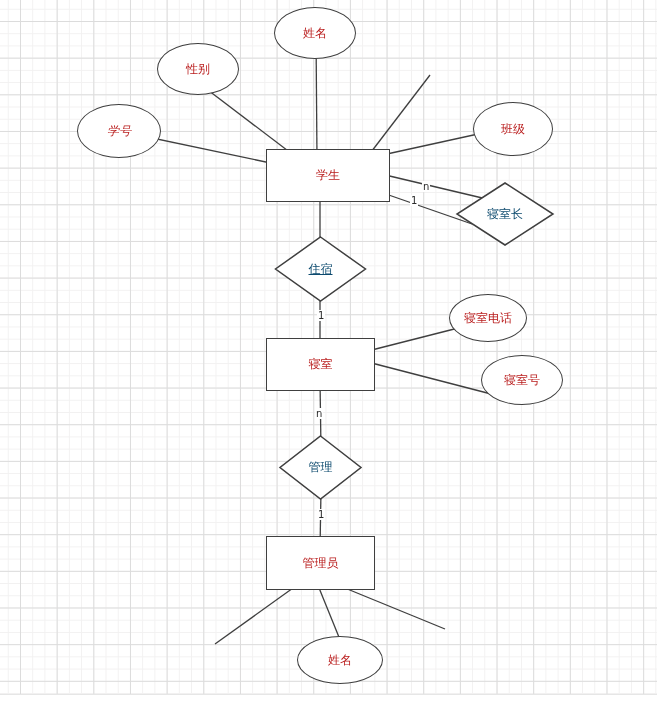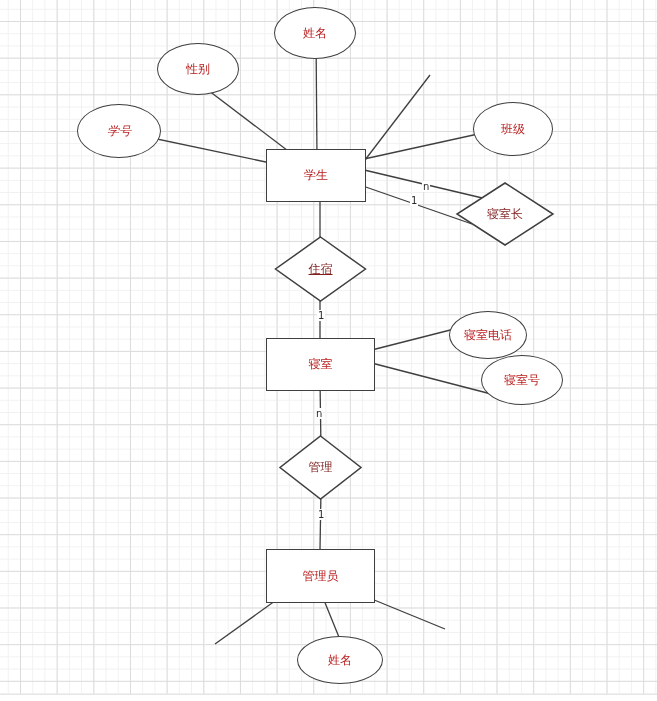--- a/index.html
+++ b/index.html
@@ -50,21 +50,21 @@
   .ellipse{
     border:1.5px solid #3f3f3f;
     border-radius:50%;
   }
   .diamond-label{
     position:absolute;
     display:flex;
     align-items:center;
     justify-content:center;
     font-size:12px;
-    color:#7f1d1d;
+    color:#0c4a6e;
     z-index:3;
     background:transparent;
   }
   .card-label{
     position:absolute;
     z-index:3;
     font-size:10px;
     line-height:11px;
     color:#2a2a2a;
     background:#ffffff;
@@ -98,43 +98,43 @@
       <line x1="315" y1="578" x2="345" y2="652"></line>
       <line x1="340" y1="586" x2="445" y2="629"></line>
     </g>
     <g stroke="#3f3f3f" stroke-width="1.5" fill="#ffffff">
       <polygon points="505,183 553,214 505,245 457,214"></polygon>
       <polygon points="320.5,237 365.5,269 320.5,301 275.5,269"></polygon>
       <polygon points="320.5,436 361,467.5 320.5,499 280,467.5"></polygon>
     </g>
   </svg>
 
-  <div class="shape entity" style="left:266px;top:149px;width:100px;height:53px;">
+  <div class="shape entity" style="left:266px;top:149px;width:124px;height:53px;">
     <span>学生</span>
   </div>
   <div class="shape entity" style="left:266px;top:338px;width:109px;height:53px;">
     <span>寝室</span>
   </div>
-  <div class="shape entity" style="left:266px;top:536px;width:109px;height:54px;margin-top:13px;">
+  <div class="shape entity" style="left:266px;top:536px;width:109px;height:54px;">
     <span>管理员</span>
   </div>
 
   <div class="shape ellipse" style="left:77px;top:104px;width:84px;height:54px;font-style:italic;">
     <span>学号</span>
   </div>
   <div class="shape ellipse" style="left:157px;top:43px;width:82px;height:52px;">
     <span>性别</span>
   </div>
   <div class="shape ellipse" style="left:274px;top:7px;width:82px;height:52px;">
     <span>姓名</span>
   </div>
   <div class="shape ellipse" style="left:473px;top:102px;width:80px;height:54px;">
     <span>班级</span>
   </div>
-  <div class="shape ellipse" style="left:449px;top:311px;width:78px;height:48px;">
+  <div class="shape ellipse" style="left:449px;top:294px;width:78px;height:48px;">
     <span>寝室电话</span>
   </div>
   <div class="shape ellipse" style="left:481px;top:355px;width:82px;height:50px;">
     <span>寝室号</span>
   </div>
   <div class="shape ellipse" style="left:297px;top:636px;width:86px;height:48px;">
     <span>姓名</span>
   </div>
 
   <div class="diamond-label" style="left:457px;top:183px;width:96px;height:62px;">

